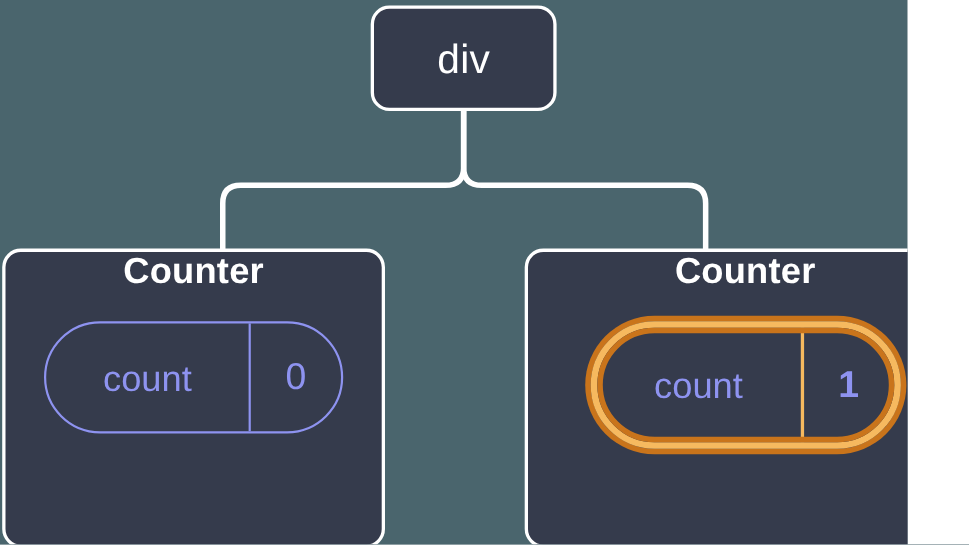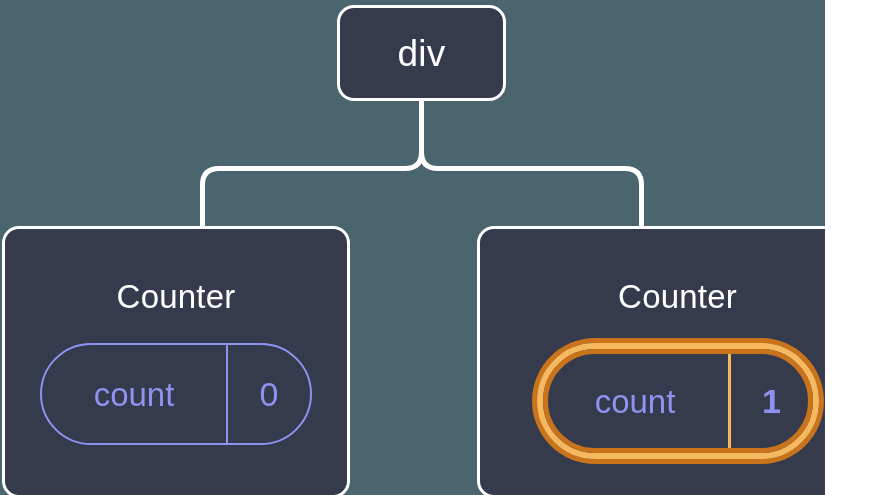--- a/index.html
+++ b/index.html
@@ -62,22 +62,22 @@
   .root-label {
     color: #ffffff;
     font-size: 37px;
     line-height: 1;
     letter-spacing: 0.2px;
   }
   .node-title {
     color: #ffffff;
     font-size: 33px;
     line-height: 1;
-    margin-top: 51px;
     letter-spacing: 0.2px;
+    font-weight: bold;
   }
 
   
   .pill-wrap {
     position: relative;
     margin-top: 30px;
     display: flex;
     align-items: center;
     justify-content: center;
   }

